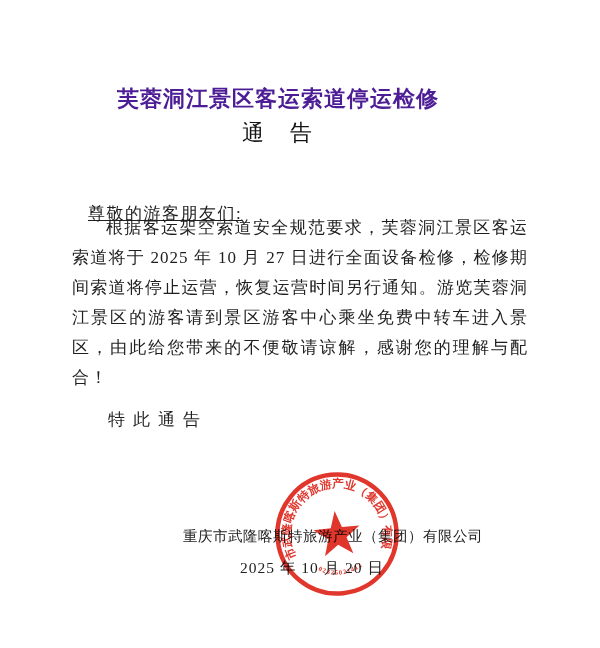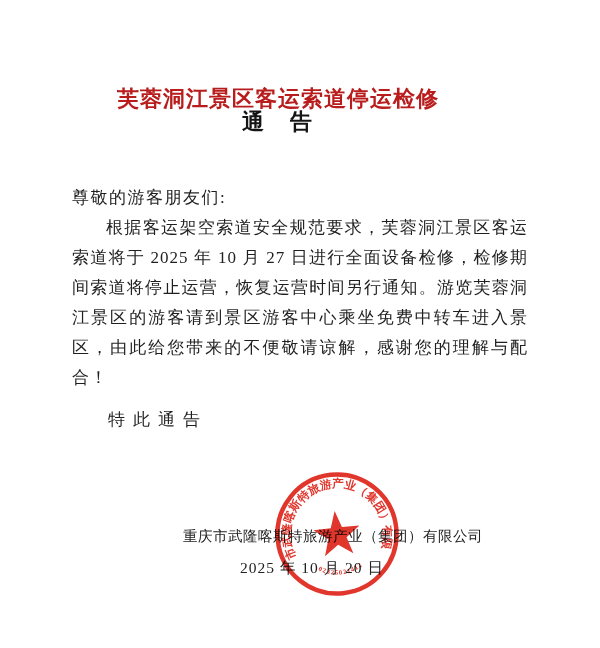--- a/index.html
+++ b/index.html
@@ -21,41 +21,42 @@
   .title1 {
     position: absolute;
     top: 84px;
     left: 0;
     width: 556px;
     margin: 0;
     text-align: center;
     font-size: 22px;
     font-weight: bold;
     letter-spacing: 1px;
-    color: #b91c1c;
+    color: #4c1d95;
   }
   .title2 {
     position: absolute;
-    top: 107px;
+    top: 118px;
     left: 0;
     width: 556px;
     margin: 0;
     text-align: center;
     font-size: 22px;
-    font-weight: bold;
+    font-weight: normal;
     letter-spacing: 2px;
     color: #141414;
   }
   .salutation {
     position: absolute;
     top: 186px;
     left: 72px;
-    margin: 0;
+    margin: 16px;
     font-size: 17px;
     letter-spacing: 1.5px;
+    text-decoration: underline;
   }
   .body-par {
     position: absolute;
     top: 213px;
     left: 72px;
     width: 456px;
     margin: 0;
     font-size: 17px;
     line-height: 30px;
     letter-spacing: 1px;

